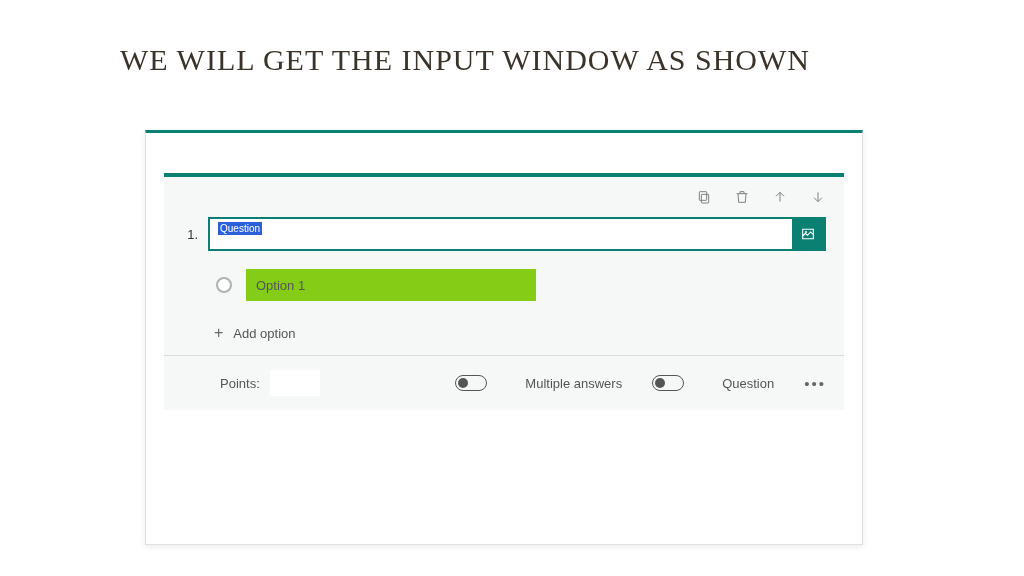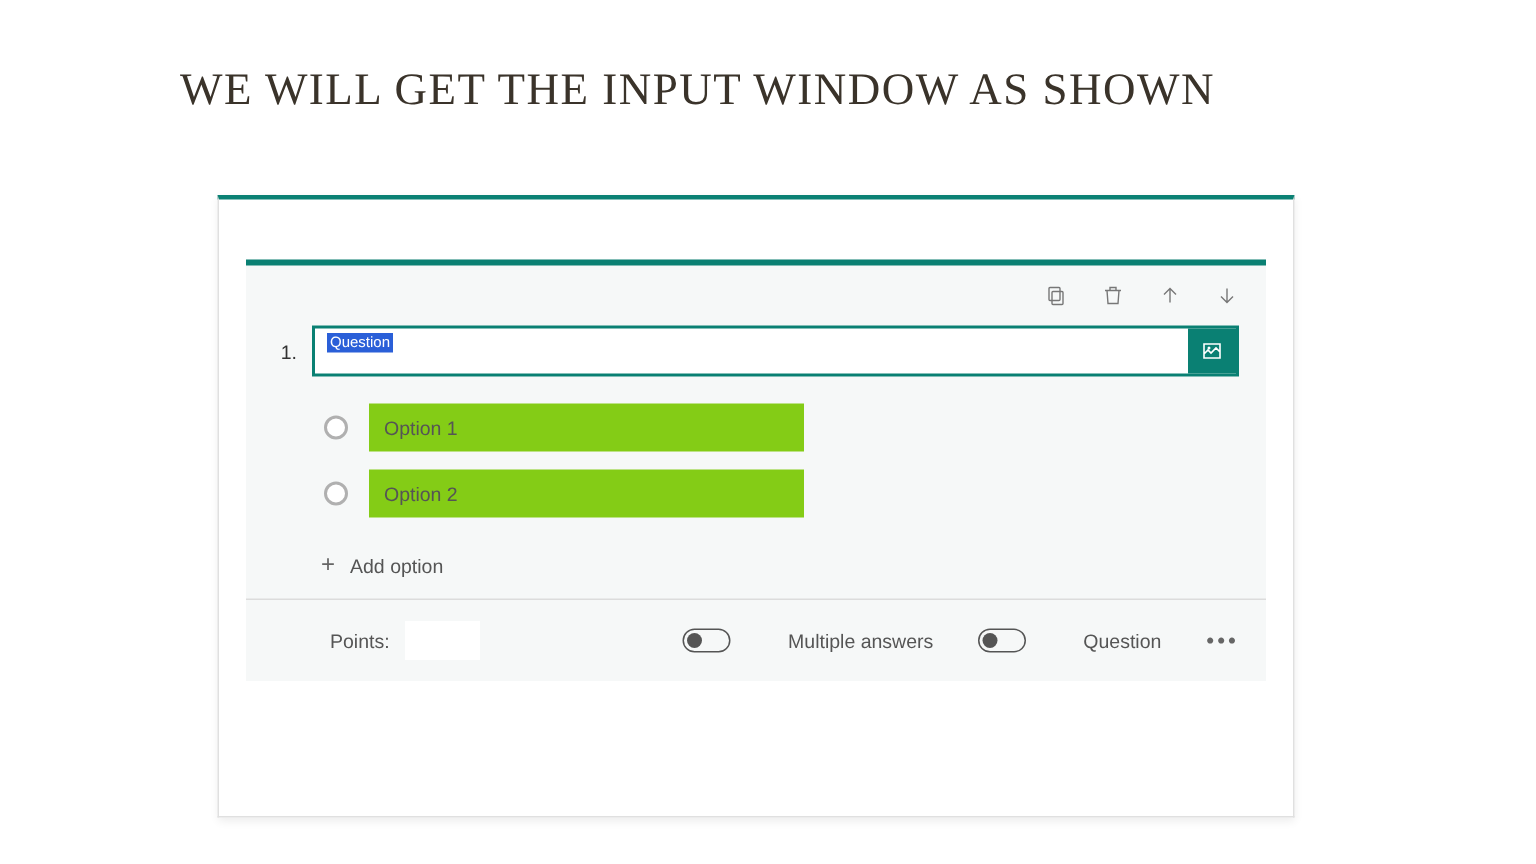--- a/index.html
+++ b/index.html
@@ -227,24 +227,20 @@
             </svg>
         </div>
       </div>
     </div>
 
     <div class="options">
       <div class="option-row">
         <div class="radio"></div>
         <input class="opt-input" value="Option 1" style="">
       </div>
-      <div class="option-row">
-        <div class="radio"></div>
-        <input class="opt-input" value="Option 2" style="">
-      </div>
     </div>
 
     <div class="add-option">
       <span class="plus">+</span>
       <span>Add option</span>
     </div>
 
     <div class="card-footer">
       <span>Points:</span>
       <input class="points-input" value="" style="">

